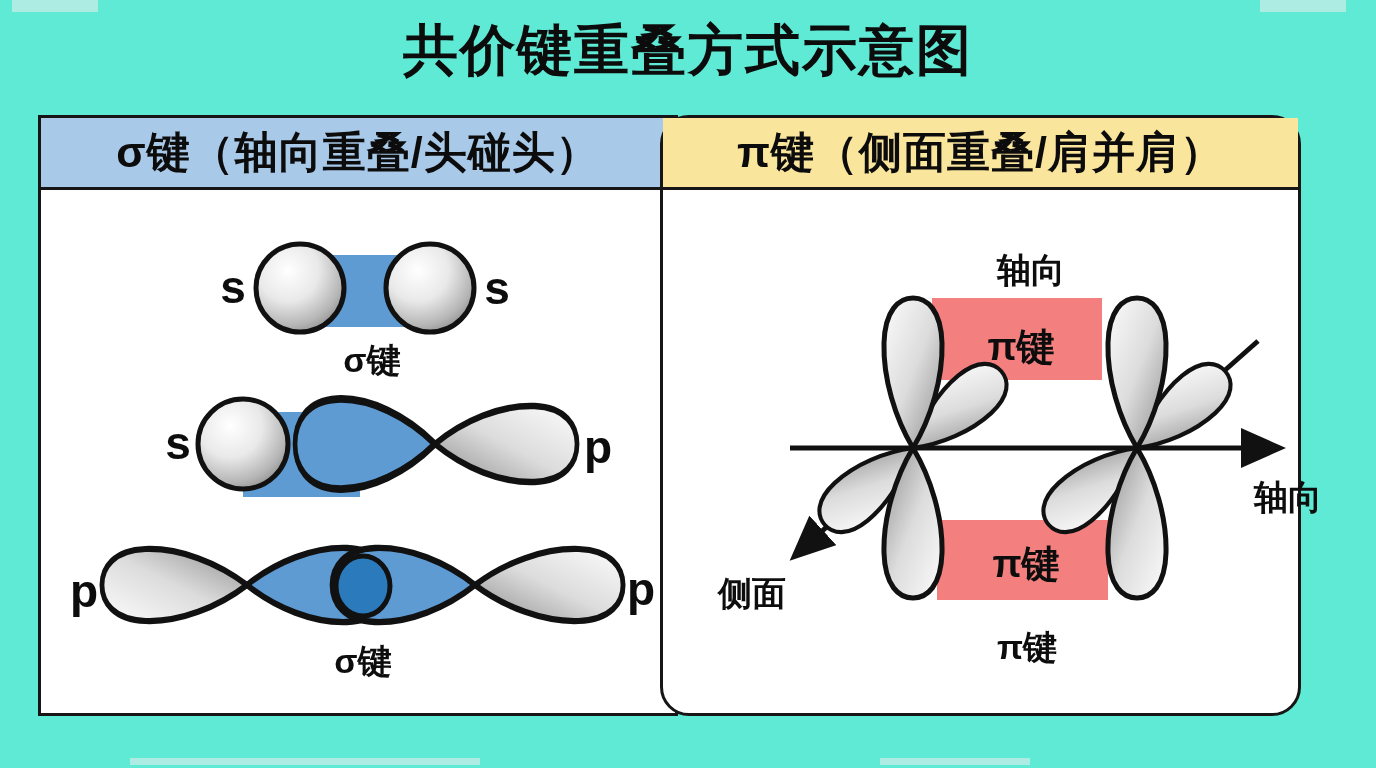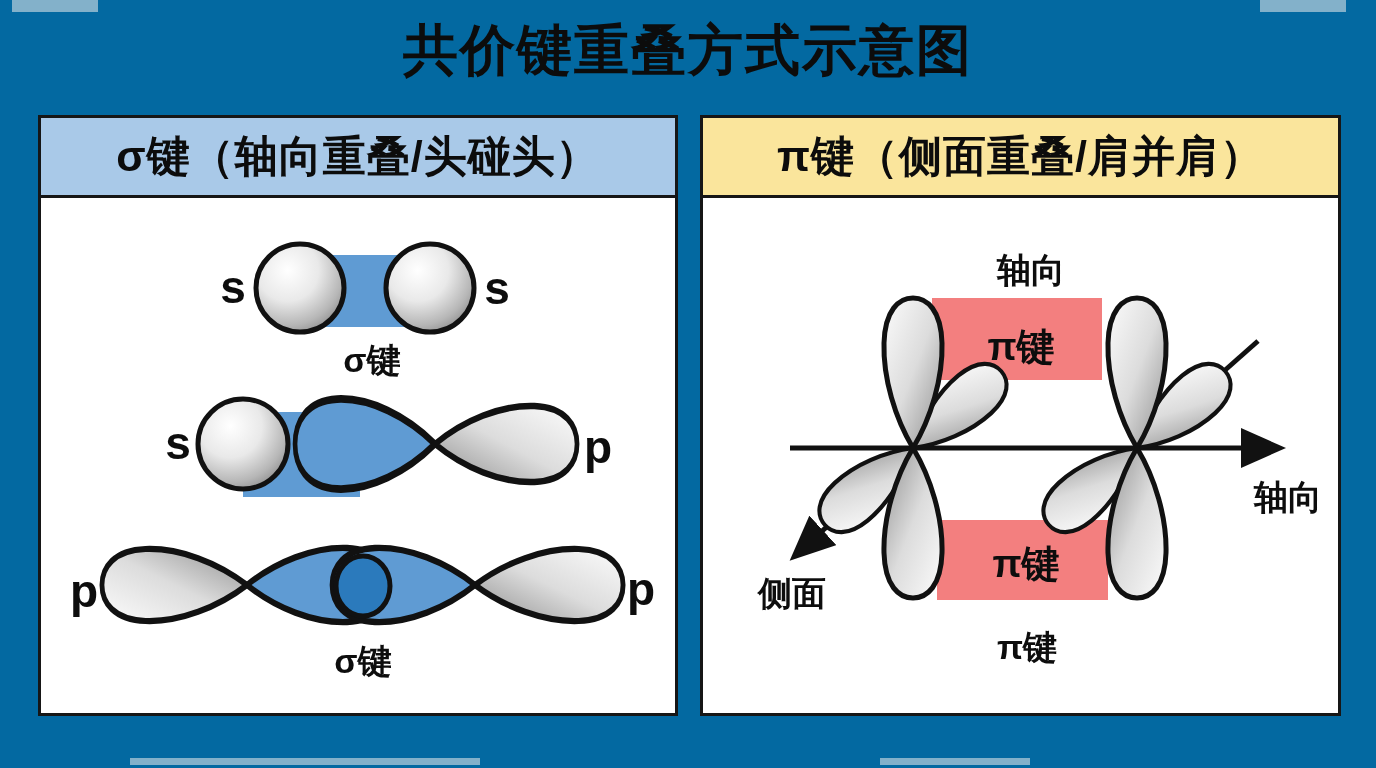--- a/index.html
+++ b/index.html
@@ -1,30 +1,30 @@
 <!DOCTYPE html>
 <html><head>
 <meta charset="utf-8">
 <style>
   * { margin:0; padding:0; box-sizing:border-box; }
   html,body { width:1376px; height:768px; background:#ffffff; overflow:hidden;
               font-family:"Liberation Sans","DejaVu Sans",sans-serif; }
-  #stage { position:relative; width:1376px; height:768px; background:#0369a1;padding-left:24px; }
+  #stage { position:relative; width:1376px; height:768px; background:#5eead4;padding-left:24px; }
 
   #main-title {
     position:absolute; left:0; top:14px; width:1376px; text-align:center;
     font-size:55px; font-weight:bold; color:#0c0c0c; letter-spacing:2px;
   }
 
   .panel { position:absolute; top:115px; height:601px; background:#fff;
            border:3px solid #161616; }
   #panel-sigma { left:38px;  width:640px; }
-  #panel-pi    { left:700px; width:641px; }
+  #panel-pi    { left:660px; width:641px;border-radius:29px; }
   .panel-header {
-    width:100%; height:80px; border-bottom:3px solid #161616;
+    width:100%; height:72px; border-bottom:3px solid #161616;
     display:flex; align-items:center; justify-content:center;
     font-size:43px; font-weight:bold; color:#0c0c0c; letter-spacing:1px;
   }
 
   #diagram-svg { position:absolute; left:0; top:0; width:1376px; height:768px;
                  pointer-events:none; }
 
   .lbl { position:absolute; transform:translate(-50%,-50%); color:#0d0d0d;
          font-weight:bold; white-space:nowrap; line-height:1; }
   .lbl-orb   { font-size:46px; }
@@ -127,15 +127,15 @@
 
   <div class="lbl lbl-orb" style="left:84px;top:591px;">p</div>
   <div class="lbl lbl-orb" style="left:641px;top:589px;">p</div>
   <div class="lbl lbl-bond" style="left:363px;top:661px;">σ键</div>
 
   <div class="lbl lbl-bond" style="left:1031px;top:270px;">轴向</div>
   <div class="lbl lbl-small" style="left:1021px;top:347px;">π键</div>
   <div class="lbl lbl-small" style="left:1026px;top:564px;">π键</div>
   <div class="lbl lbl-bond" style="left:1027px;top:647px;">π键</div>
   <div class="lbl lbl-bond" style="left:1288px;top:497px;">轴向</div>
-  <div class="lbl lbl-bond" style="left:792px;top:593px;">侧面</div>
+  <div class="lbl lbl-bond" style="left:752px;top:593px;">侧面</div>
 
 </div>
 
 </body></html>

